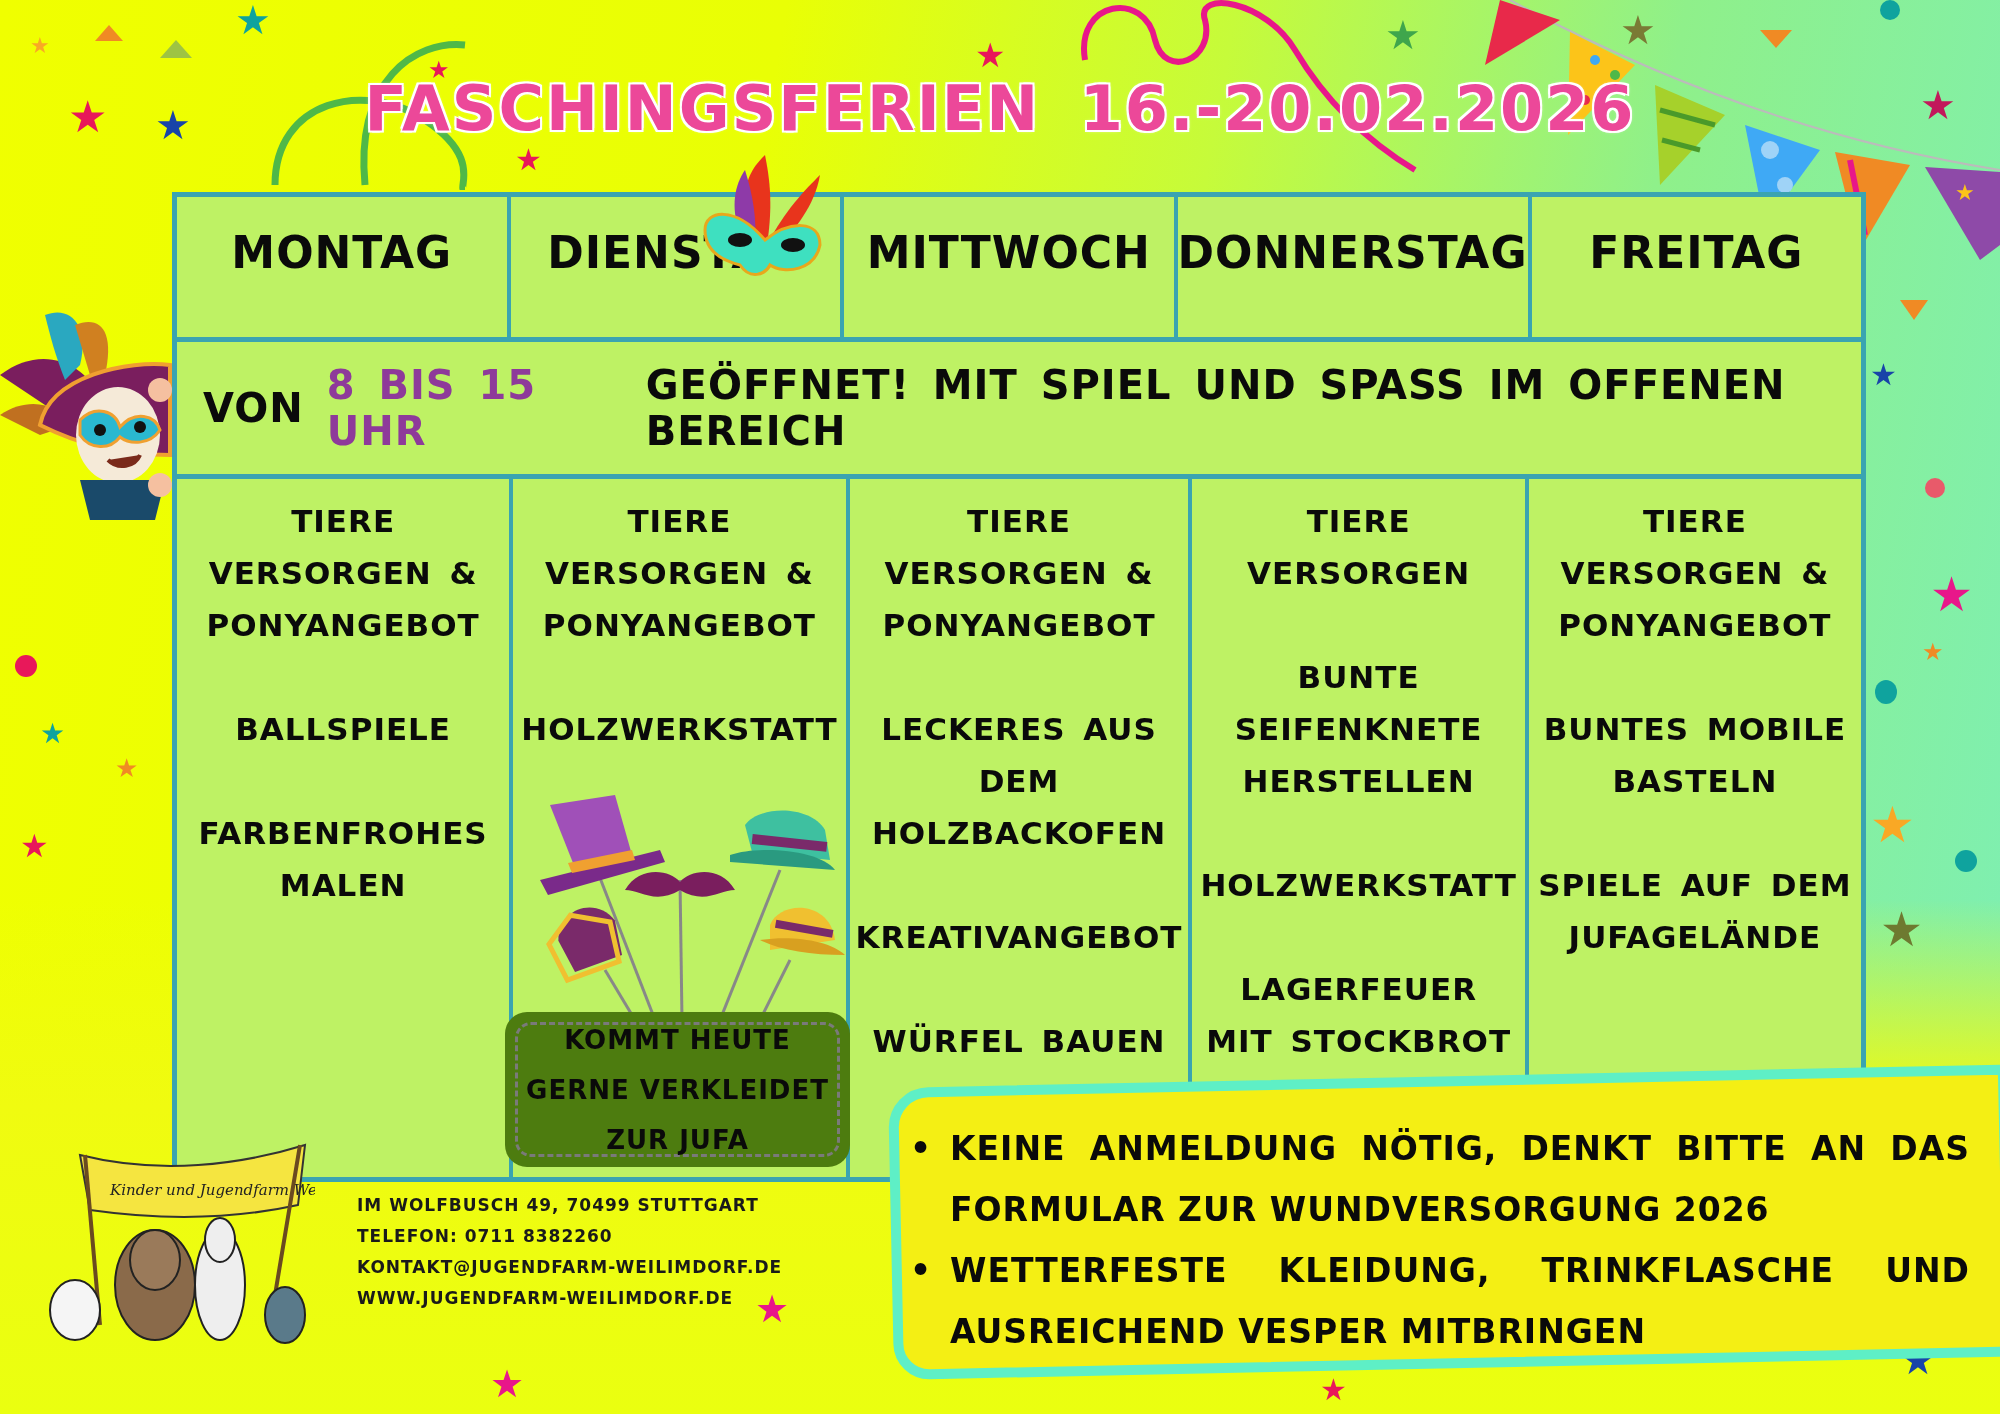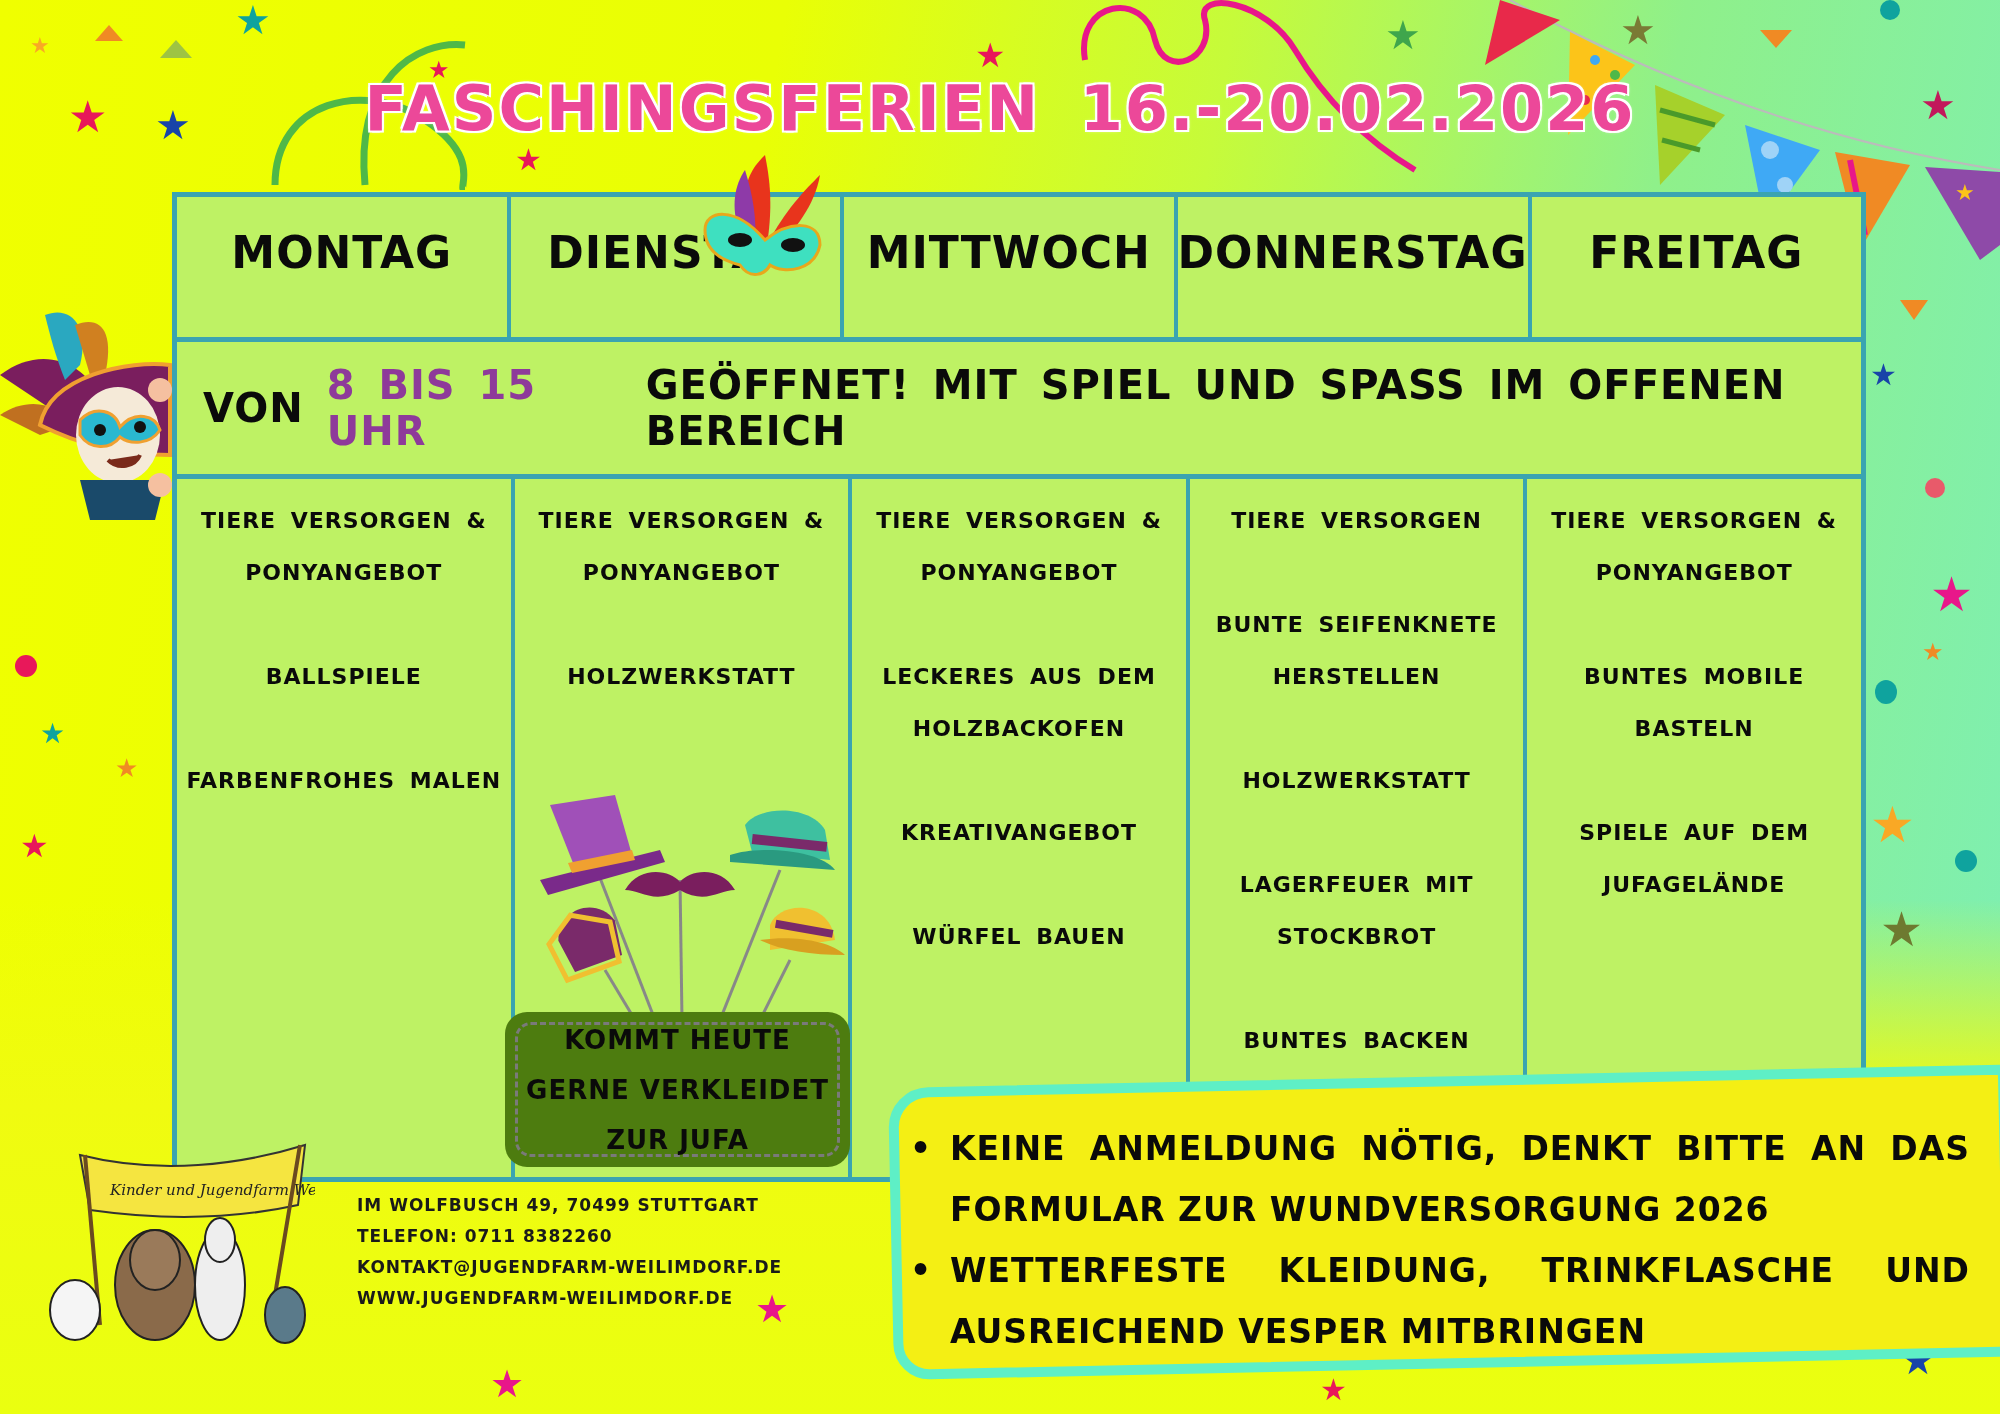--- a/index.html
+++ b/index.html
@@ -43,21 +43,21 @@
     font-weight: bold; font-size: 40px; color: #0a0a0a; letter-spacing: 1px; word-spacing: 8px;
   }
   .banner-row .hl { color: #8e3a9a; }
   .cols-row { position: absolute; left: 0; top: 282px; width: 100%; bottom: 0; display: flex; }
   .col {
     flex: 1; border-right: 4px solid #3aa4b1; text-align: center;
     padding: 16px 6px 0 6px; position: relative;
   }
   .col:last-child { border-right: none; }
   .act {
-    font-weight: bold; font-size: 22px; line-height: 52px; color: #0a0a0a;
+    font-weight: bold; font-size: 31px; line-height: 52px; color: #0a0a0a;
     letter-spacing: 1px; word-spacing: 6px; margin-bottom: 52px;
   }
   .col-donnerstag .act:first-child { margin-bottom: 52px; }
 
   .mask { position: absolute; left: 695px; top: 150px; width: 140px; height: 140px; }
   .hats { position: absolute; left: 520px; top: 790px; width: 330px; height: 230px; }
   .ticket {
     position: absolute; left: 505px; top: 1012px; width: 345px; height: 155px;
     background: #4d7c0f; border-radius: 22px;
     display: flex; flex-direction: column; align-items: center; justify-content: center;

